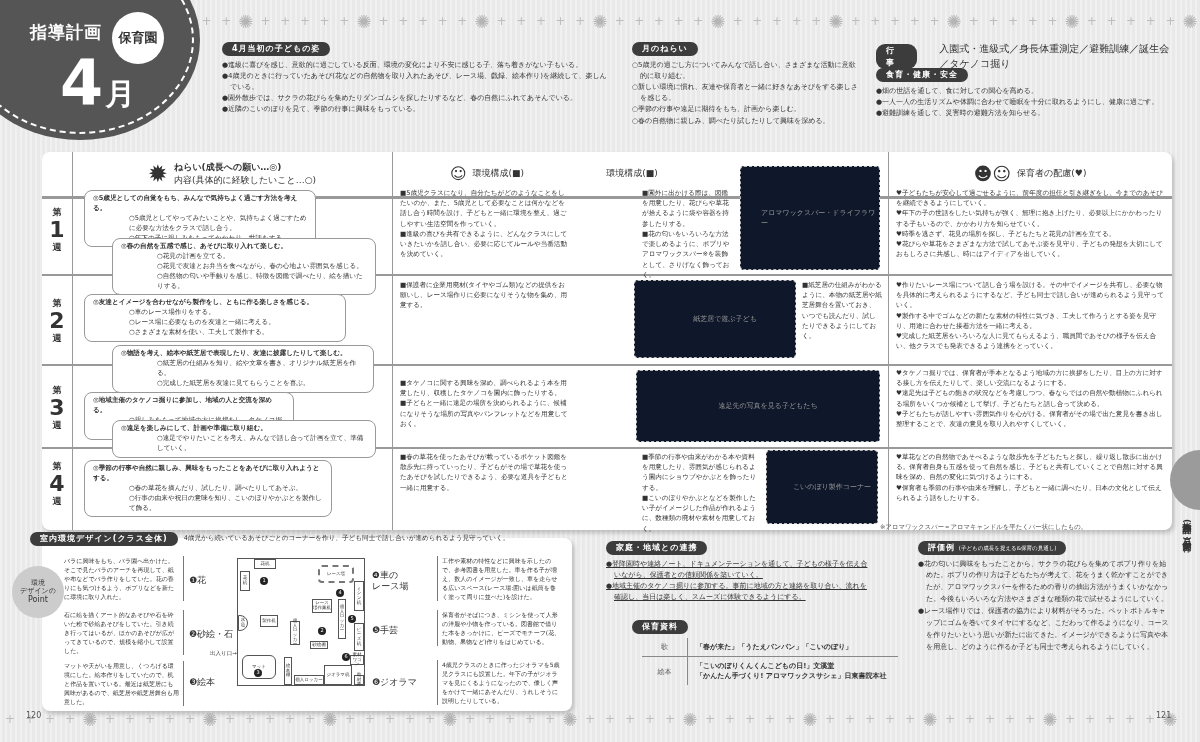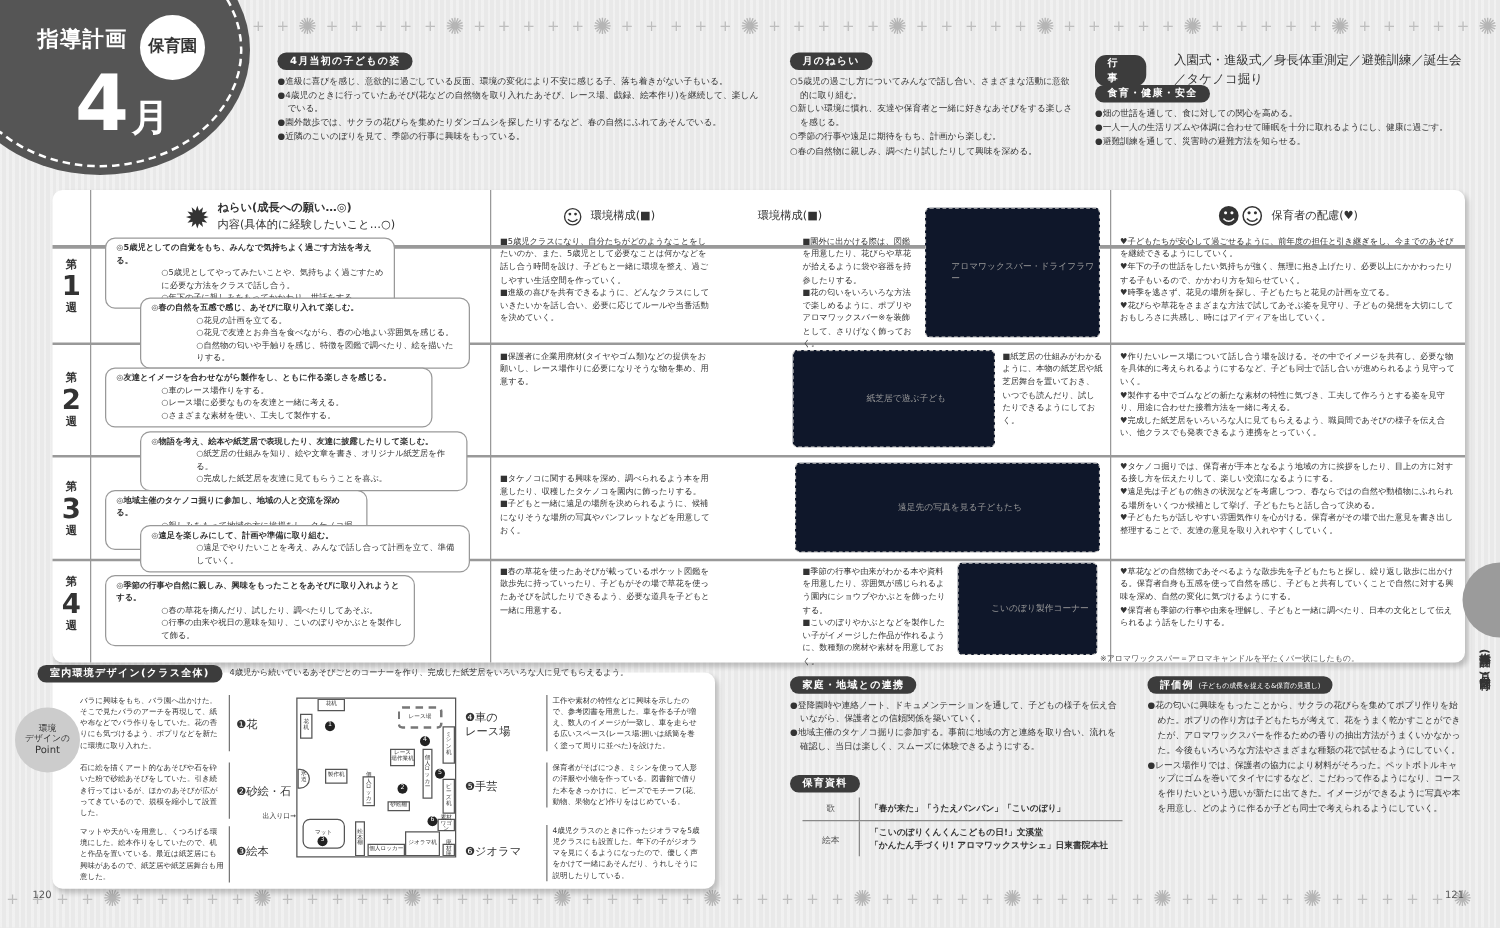--- a/index.html
+++ b/index.html
@@ -392,21 +392,21 @@
   <div class="cell-text" style="left:854px; top:300px; width:268px;">
     <p>♥草花などの自然物であそべるような散歩先を子どもたちと探し、繰り返し散歩に出かける。保育者自身も五感を使って自然を感じ、子どもと共有していくことで自然に対する興味を深め、自然の変化に気づけるようにする。</p>
     <p>♥保育者も季節の行事や由来を理解し、子どもと一緒に調べたり、日本の文化として伝えられるよう話をしたりする。</p>
   </div>
 </div>
 <div class="footnote">※アロマワックスバー＝アロマキャンドルを平たくバー状にしたもの。</div>
 
 <div class="design-panel">
   <div style="position:absolute; left:0; top:-6px; display:flex; align-items:center; gap:6px; width:560px;">
     <div class="pill" style="margin-left:-12px;">室内環境デザイン(クラス全体)</div>
-    <span style="font-size:6.6px;">4歳児から続いているあそびごとのコーナーを作り、完成した紙芝居をいろいろな人に見てもらえるよう。</span>
+    <span style="font-size:6.6px;">4歳児から続いているあそびごとのコーナーを作り、子ども同士で話し合いが進められるよう見守っていく。</span>
   </div>
 
   <div class="point-circle">
     <span>環境</span>
     <span>デザインの</span>
     <span class="big">Point</span>
   </div>
 
   <div class="design-row" style="top:18px;">バラに興味をもち、バラ園へ出かけた。そこで見たバラのアーチを再現して、紙や布などでバラ作りをしていた。花の香りにも気づけるよう、ポプリなどを新たに環境に取り入れた。</div>
   <div class="design-tag" style="left:147px; top:36px;">❶花</div>
@@ -444,21 +444,21 @@
 
   <div class="design-tag" style="left:330px; top:32px; white-space:pre-line; line-height:1.2;">❹車の
 レース場</div>
   <div class="design-row" style="left:395px; top:18px; width:128px; border-right:none; border-left:1px solid #777; padding-left:4px;">工作や素材の特性などに興味を示したので、参考図書を用意した。車を作る子が増え、数人のイメージが一致し、車を走らせる広いスペース(レース場:囲いは紙筒を巻く塗って周りに並べた)を設けた。</div>
   <div class="design-tag" style="left:330px; top:86px;">❺手芸</div>
   <div class="design-row" style="left:395px; top:72px; width:128px; border-right:none; border-left:1px solid #777; padding-left:4px;">保育者がそばにつき、ミシンを使って人形の洋服や小物を作っている。図書館で借りた本をきっかけに、ビーズでモチーフ(花、動物、果物など)作りをはじめている。</div>
   <div class="design-tag" style="left:330px; top:138px;">❻ジオラマ</div>
   <div class="design-row" style="left:395px; top:122px; width:128px; border-right:none; border-left:1px solid #777; padding-left:4px;">4歳児クラスのときに作ったジオラマを5歳児クラスにも設置した。年下の子がジオラマを見にくるようになったので、優しく声をかけて一緒にあそんだり、うれしそうに説明したりしている。</div>
 </div>
 
-<div class="section" style="left:632px; top:541px; width:265px;">
+<div class="section" style="left:606px; top:541px; width:265px;text-decoration:underline;">
   <div class="pill">家庭・地域との連携</div>
   <div style="margin-top:4px;">
     <p class="bullet">●登降園時や連絡ノート、ドキュメンテーションを通して、子どもの様子を伝え合いながら、保護者との信頼関係を築いていく。</p>
     <p class="bullet">●地域主催のタケノコ掘りに参加する。事前に地域の方と連絡を取り合い、流れを確認し、当日は楽しく、スムーズに体験できるようにする。</p>
   </div>
 </div>
 
 <div class="section" style="left:632px; top:620px; width:270px;">
   <div class="pill">保育資料</div>
   <div class="ref-table" style="position:relative; margin-top:4px; margin-left:10px; width:256px;">

